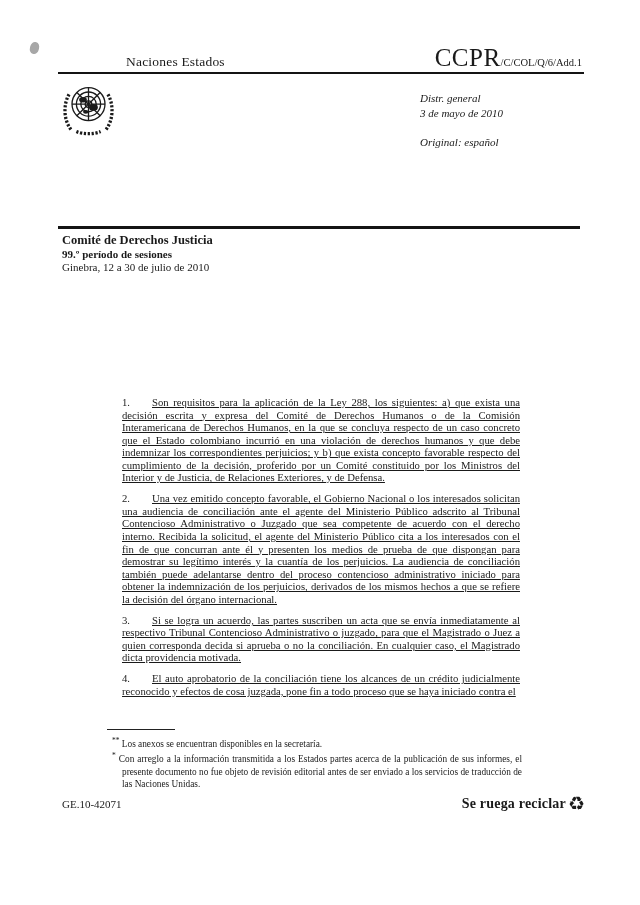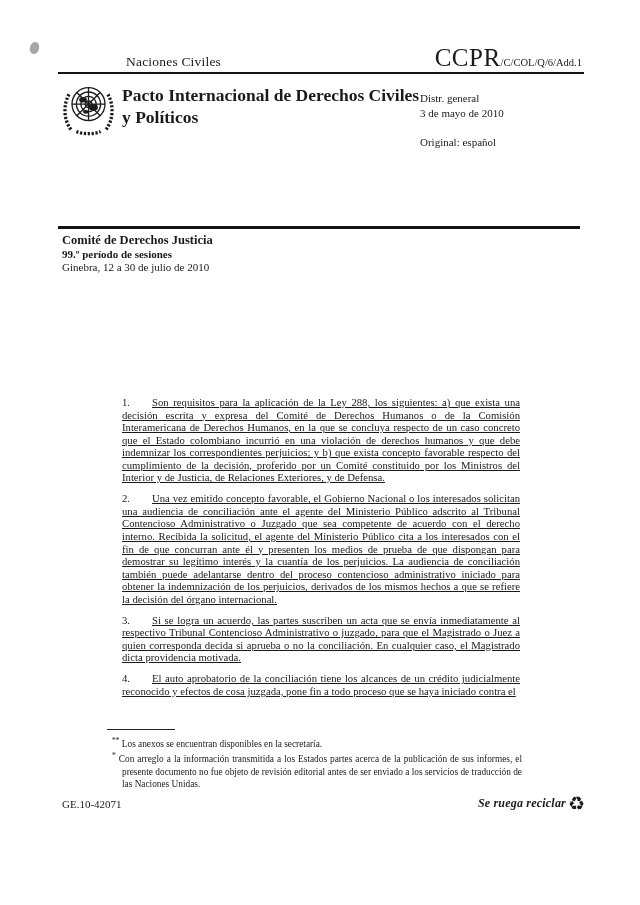--- a/index.html
+++ b/index.html
@@ -14,21 +14,21 @@
   
   .org-name{left:126px;top:54px;font-size:13.5px;letter-spacing:.2px;}
   .doc-symbol{right:58px;top:44px;display:flex;align-items:baseline;}
   .doc-symbol .big{font-size:25px;letter-spacing:.5px;}
   .doc-symbol .small{font-size:10.5px;}
   .rule-header{left:58px;top:72px;width:526px;height:2px;background:#141414;}
 
   
   .emblem{left:61px;top:81px;width:55px;height:55px;}
   .covenant{left:122px;top:84px;width:305px;font-size:17.5px;font-weight:bold;line-height:22px;}
-  .distr-block{left:420px;top:91px;font-size:11px;line-height:15px;}
+  .distr-block{left:420px;top:91px;font-size:11px;line-height:15px;font-style:italic;}
   .distr-original{margin-top:14px;}
 
   
   .rule-session{left:58px;top:226px;width:522px;height:3px;background:#141414;}
   .committee{left:62px;top:233px;font-size:12.5px;font-weight:bold;}
   .session-number{left:62px;top:248px;font-size:11px;font-weight:bold;}
   .session-venue{left:62px;top:261px;font-size:11px;}
 
   
   .doc-title{left:122px;top:287px;width:412px;font-size:14.5px;font-weight:bold;line-height:17.8px;}
@@ -45,34 +45,34 @@
 
   
   .rule-footnote{left:107px;top:729px;width:68px;height:1px;background:#222;}
   .footnotes{left:122px;top:735px;width:400px;font-size:9.3px;line-height:12.3px;text-align:justify;}
   .footnote{text-indent:-10px;}
   .footnote sup{font-size:7.5px;}
 
   
   .job-number{left:62px;top:798px;font-size:11px;}
   .recycle{right:55px;top:794px;display:flex;align-items:center;}
-  .recycle .txt{font-size:12px;font-weight:bold;letter-spacing:.2px;font-style:italic;}
+  .recycle .txt{font-size:14px;font-weight:bold;letter-spacing:.2px;}
   .recycle .glyph{font-size:19px;line-height:19px;margin-left:2px;font-family:"DejaVu Sans",sans-serif;}
 
   
   .smudge{left:30px;top:42px;width:9px;height:12px;background:#8a8a8a;border-radius:45%;transform:rotate(14deg);opacity:.75;}
 </style>
 </head>
 <body>
 
 <div class="page">
 
   <div class="abs smudge"></div>
 
-  <div class="abs org-name">Naciones Civiles</div>
+  <div class="abs org-name">Naciones Estados</div>
   <div class="abs doc-symbol">
     <span class="big">CCPR</span>
       <span class="small">/C/COL/Q/6/Add.1</span>
   </div>
   <div class="abs rule-header"></div>
 
   <div class="abs emblem">
     <svg viewBox="0 0 100 100" width="55" height="55" aria-hidden="true">
       <g stroke="#1b1b1b" fill="none" stroke-width="2.4">
         <circle cx="50" cy="42" r="30"></circle>
@@ -90,21 +90,20 @@
         <ellipse cx="45" cy="56" rx="5" ry="3.5"></ellipse>
       </g>
       <g stroke="#1b1b1b" fill="none" stroke-width="6" stroke-dasharray="4 3">
         <path d="M 18 88 C 4 70, 4 40, 16 22"></path>
         <path d="M 82 88 C 96 70, 96 40, 84 22"></path>
         <path d="M 28 92 C 40 97, 60 97, 72 92"></path>
       </g>
     </svg>
   </div>
 
-  <div class="abs covenant">Pacto Internacional de Derechos Civiles y Políticos</div>
 
   <div class="abs distr-block">
     <div>Distr. general</div>
     <div>3 de mayo de 2010</div>
     <div class="distr-original">Original: español</div>
   </div>
 
   <div class="abs rule-session"></div>
   <div class="abs committee">Comité de Derechos Justicia</div>
   <div class="abs session-number">99.º período de sesiones</div>

